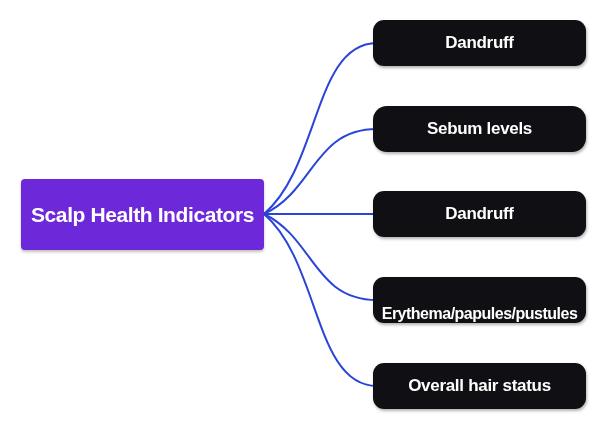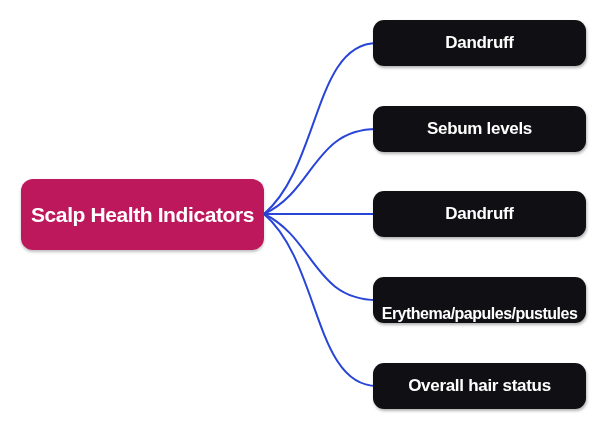--- a/index.html
+++ b/index.html
@@ -31,42 +31,42 @@
     white-space: nowrap;
     overflow: hidden;
     cursor: default;
   }
 
   .root-node {
     left: 21px;
     top: 179px;
     width: 243px;
     height: 71px;
-    background: #be185d;
-    border-radius: 12px;
+    background: #6d28d9;
+    border-radius: 4px;
     font-size: 21px;
     letter-spacing: -0.4px;
     box-shadow: 0 2px 3px rgba(0,0,0,0.25);
     z-index: 2;
   }
 
   .child-node {
     left: 373px;
     width: 213px;
     height: 46px;
     background: #101014;
     border-radius: 11px;
     font-size: 17px;
     letter-spacing: -0.3px;
     box-shadow: 1px 2px 3px rgba(0,0,0,0.3);
     z-index: 2;
   }
 
   .child-node.n0 { top: 20px;  }
-  .child-node.n1 { top: 106px; }
+  .child-node.n1 { top: 106px; border-radius: 14px; }
   .child-node.n2 { top: 191px; }
   .child-node.n3 { top: 277px; font-size: 16px; letter-spacing: -0.5px; align-items: flex-end; }
   .child-node.n4 { top: 363px; }
 
   .node-label { pointer-events: none; }
 </style>
 </head>
 <body>
 
 <div class="canvas">

